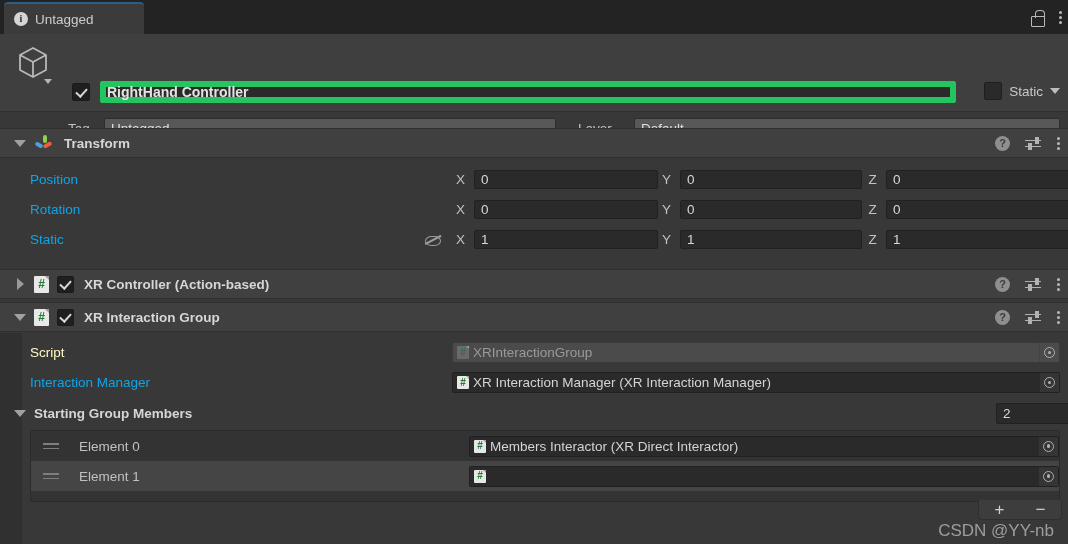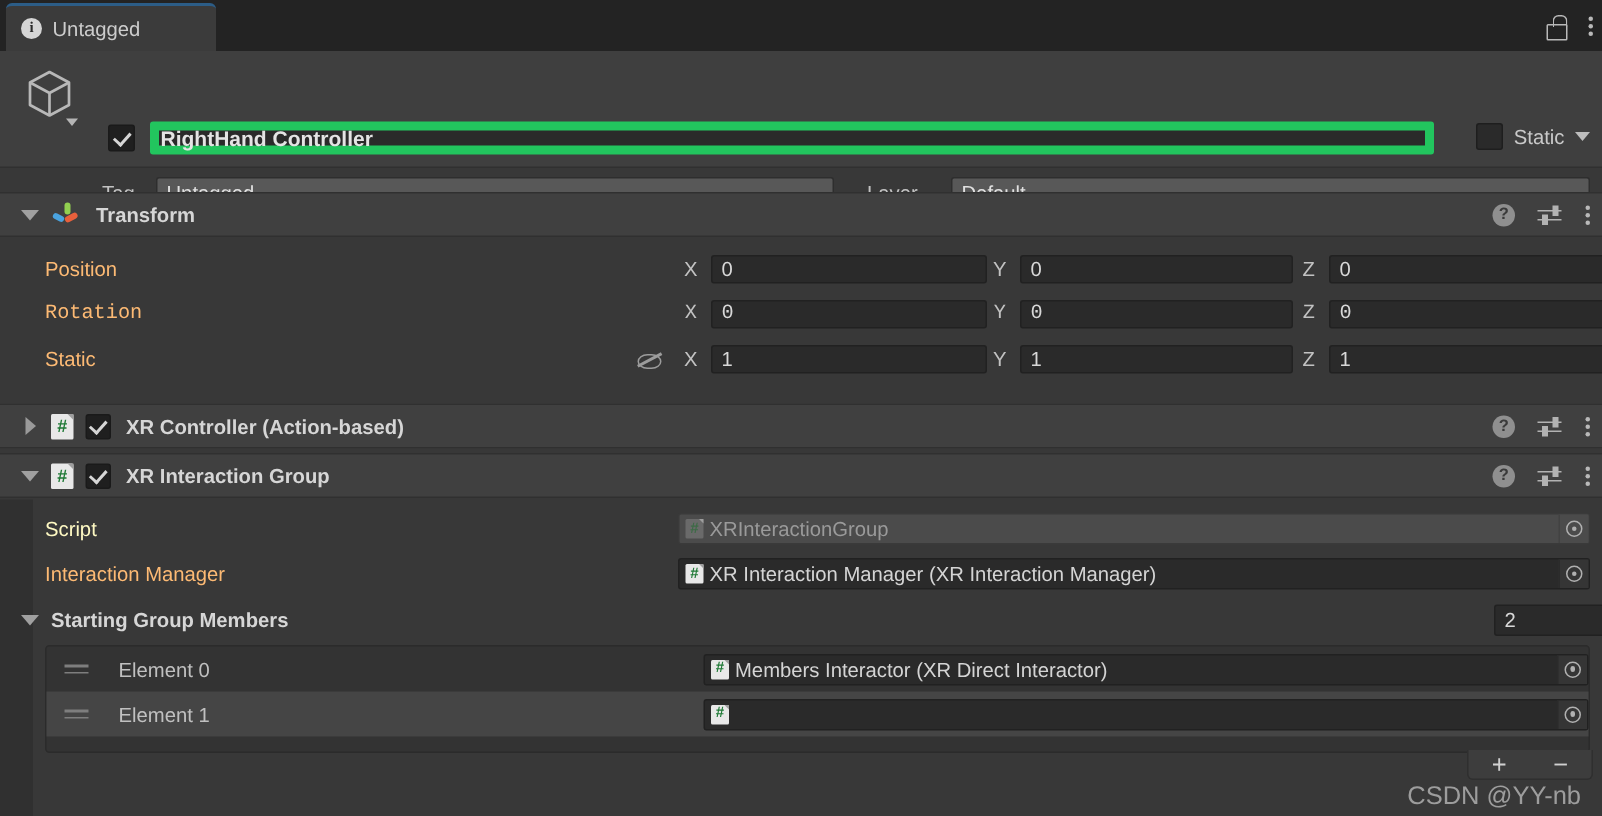--- a/index.html
+++ b/index.html
@@ -167,21 +167,21 @@
     width: 12px; height: 13px; font-size: 10px; margin-right: 4px; flex: none;
   }
   .script-icon.sm::after { border-left: 3px solid transparent; border-top: 3px solid #9e9e9e; }
   .script-icon.dim { background: #6a6a6a; color: #3d6b46; }
 
   
   .prop-row {
     position: absolute; left: 0; width: 1068px; height: 22px;
     display: flex; align-items: center;
   }
-  .prop-label { position: absolute; left: 30px; color: #fdba74; font-size: 13.5px; }
+  .prop-label { position: absolute; left: 30px; color: #0ea5e9; font-size: 13.5px; }
   .prop-label.dim { color: #fef9c3; }
 
   .num-field {
     height: 19px; background: #2a2a2a; border: 1px solid #212121; border-radius: 2px;
     color: #d8d8d8; font-size: 13.5px;
     display: flex; align-items: center; padding-left: 6px;
   }
   .axis { color: #c2c2c2; font-size: 13.5px; width: 9px; text-align: center; }
 
   .eye-off { position: relative; width: 17px; height: 13px; }
@@ -329,21 +329,21 @@
   <div class="prop-row" style="top:168px;">
     <span class="prop-label">Position</span>
     <span class="axis" style="position:absolute;left:456px;">X</span>
     <span class="num-field" style="position:absolute;left:474px;width:184px;">0</span>
     <span class="axis" style="position:absolute;left:662px;">Y</span>
     <span class="num-field" style="position:absolute;left:680px;width:182px;">0</span>
     <span class="axis" style="position:absolute;left:868px;">Z</span>
     <span class="num-field" style="position:absolute;left:886px;width:190px;">0</span>
   </div>
 
-  <div class="prop-row" style="top:198px;font-family:Liberation Mono, monospace;">
+  <div class="prop-row" style="top:198px;">
     <span class="prop-label">Rotation</span>
     <span class="axis" style="position:absolute;left:456px;">X</span>
     <span class="num-field" style="position:absolute;left:474px;width:184px;">0</span>
     <span class="axis" style="position:absolute;left:662px;">Y</span>
     <span class="num-field" style="position:absolute;left:680px;width:182px;">0</span>
     <span class="axis" style="position:absolute;left:868px;">Z</span>
     <span class="num-field" style="position:absolute;left:886px;width:190px;">0</span>
   </div>
 
   <div class="prop-row" style="top:228px;">

